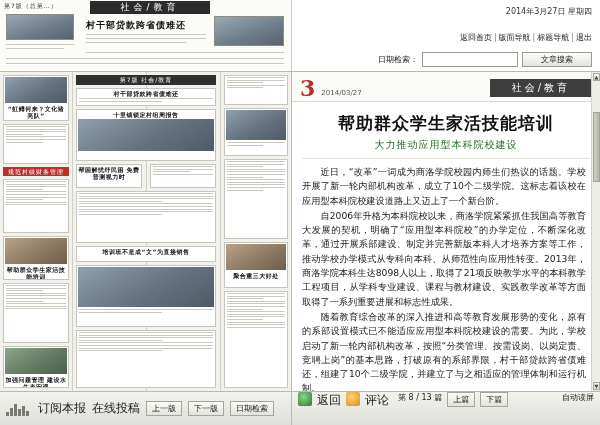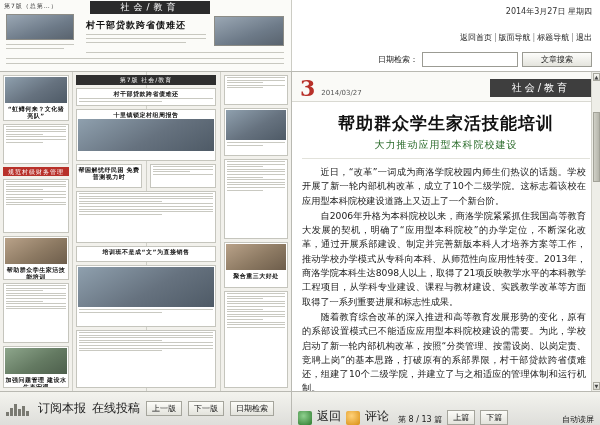--- a/index.html
+++ b/index.html
@@ -325,21 +325,21 @@
     font-size: 8px;
     color: #1a1a1a;
     border: 1px solid #a5a59c;
     background: linear-gradient(#fcfcf8,#e3e3dc);
     padding: 1px 5px;
     cursor: pointer;
   }
   .foot-right {
     flex: 1;
     display: flex;
-    align-items: flex-end;
+    align-items: flex-start;
     gap: 5px;
     padding: 0 6px;
     background: linear-gradient(#f3f3ee,#dededa);
   }
   .ficon {
     width: 14px; height: 14px;
     border-radius: 2px;
     display: inline-block;
     position: relative;
   }

